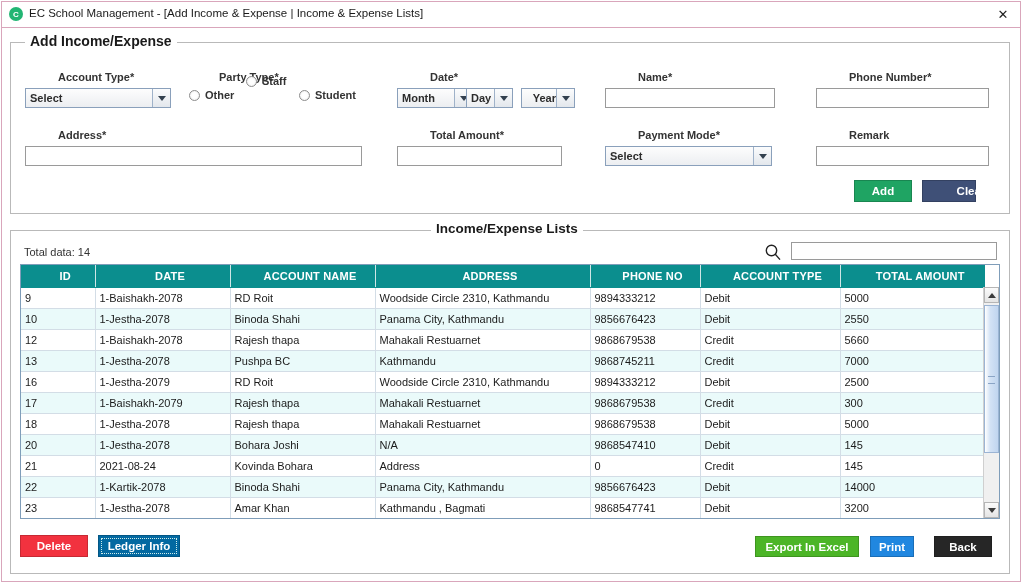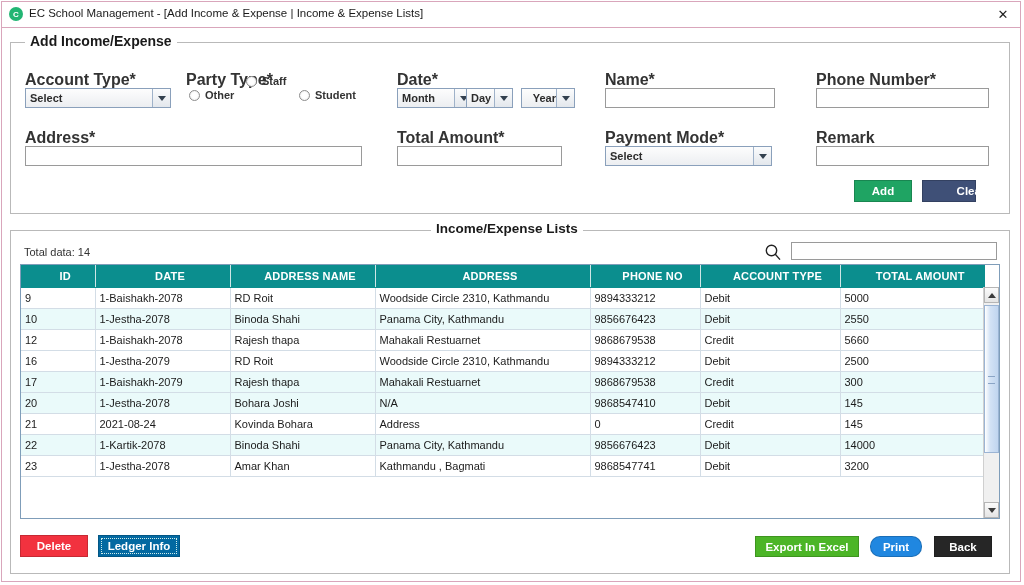--- a/index.html
+++ b/index.html
@@ -59,24 +59,25 @@
     white-space: nowrap;
   }
   #form-box { left: 8px; top: 40px; width: 1000px; height: 172px; }
   #form-legend { left: 14px; top: -10px; }
   #list-box  { left: 8px; top: 228px; width: 1000px; height: 344px; }
   #list-legend { left: 420px; top: -10px; font-size: 13.5px; }
 
   
   .flabel {
     position: absolute;
-    font-size: 16px;
+    font-size: 11px;
     font-weight: bold;
     color: #333;
     white-space: nowrap;
+    margin-left: 33px;
   }
   .tinput {
     position: absolute;
     border: 1px solid #9a9a9a;
     background: #ffffff;
     box-sizing: border-box;
     height: 20px;
     font-size: 11px;
     font-family: "Liberation Sans", sans-serif;
     padding: 0 3px;
@@ -143,21 +144,21 @@
   }
   #btn-add   { left: 852px; top: 178px; width: 58px; height: 22px; background: #1fa463; }
   #btn-clear { left: 920px; top: 178px; width: 54px; height: 22px; background: #3f5077; padding-left: 44px; }
   #btn-delete { left: 18px;  top: 533px; width: 68px; height: 22px; background: #f2323f; }
   #btn-ledger { left: 96px;  top: 533px; width: 82px; height: 22px; background: #0369a1; }
   #btn-ledger .focusring {
     position: absolute; left: 2px; top: 2px; right: 2px; bottom: 2px;
     border: 1px dotted #cfeeea;
   }
   #btn-export { left: 753px; top: 534px; width: 104px; height: 21px; background: #4cb527; }
-  #btn-print  { left: 868px; top: 534px; width: 52px;  height: 21px; background: #2087e0; border-radius: 10px; }
+  #btn-print  { left: 868px; top: 534px; width: 44px;  height: 21px; background: #2087e0; }
   #btn-back   { left: 932px; top: 534px; width: 58px;  height: 21px; background: #262626; }
 
   
   #total-data {
     position: absolute; left: 22px; top: 244px;
     font-size: 11px; color: #333;
   }
   #search-icon {
     position: absolute; left: 762px; top: 241px;
     width: 18px; height: 18px;
@@ -354,21 +355,21 @@
           <col style="width:145px">
         <col style="width:215px">
           <col style="width:110px">
           <col style="width:140px">
           <col style="width:145px">
       </colgroup>
       <thead>
         <tr>
           <th>ID</th>
           <th>DATE</th>
-          <th>ADDRESS NAME</th>
+          <th>ACCOUNT NAME</th>
           <th>ADDRESS</th>
           <th>PHONE NO</th>
           <th>ACCOUNT TYPE</th>
           <th>TOTAL AMOUNT</th>
         </tr>
       </thead>
       <tbody id="grid-body">
           <tr class="even">
             <td>9</td>
             <td>1-Baishakh-2078</td>
@@ -388,39 +389,57 @@
             <td>2550</td>
           </tr>
           <tr class="even">
             <td>12</td>
             <td>1-Baishakh-2078</td>
             <td>Rajesh thapa</td>
             <td>Mahakali Restuarnet</td>
             <td>9868679538</td>
             <td>Credit</td>
             <td>5660</td>
+          </tr>
+          <tr class="odd">
+            <td>13</td>
+            <td>1-Jestha-2078</td>
+            <td>Pushpa BC</td>
+            <td>Kathmandu</td>
+            <td>9868745211</td>
+            <td>Credit</td>
+            <td>7000</td>
           </tr>
           <tr class="even">
             <td>16</td>
             <td>1-Jestha-2079</td>
             <td>RD Roit</td>
             <td>Woodside Circle 2310, Kathmandu</td>
             <td>9894333212</td>
             <td>Debit</td>
             <td>2500</td>
           </tr>
           <tr class="odd">
             <td>17</td>
             <td>1-Baishakh-2079</td>
             <td>Rajesh thapa</td>
             <td>Mahakali Restuarnet</td>
             <td>9868679538</td>
             <td>Credit</td>
             <td>300</td>
           </tr>
+          <tr class="even">
+            <td>18</td>
+            <td>1-Jestha-2078</td>
+            <td>Rajesh thapa</td>
+            <td>Mahakali Restuarnet</td>
+            <td>9868679538</td>
+            <td>Debit</td>
+            <td>5000</td>
+          </tr>
           <tr class="odd">
             <td>20</td>
             <td>1-Jestha-2078</td>
             <td>Bohara Joshi</td>
             <td>N/A</td>
             <td>9868547410</td>
             <td>Debit</td>
             <td>145</td>
           </tr>
           <tr class="even">

